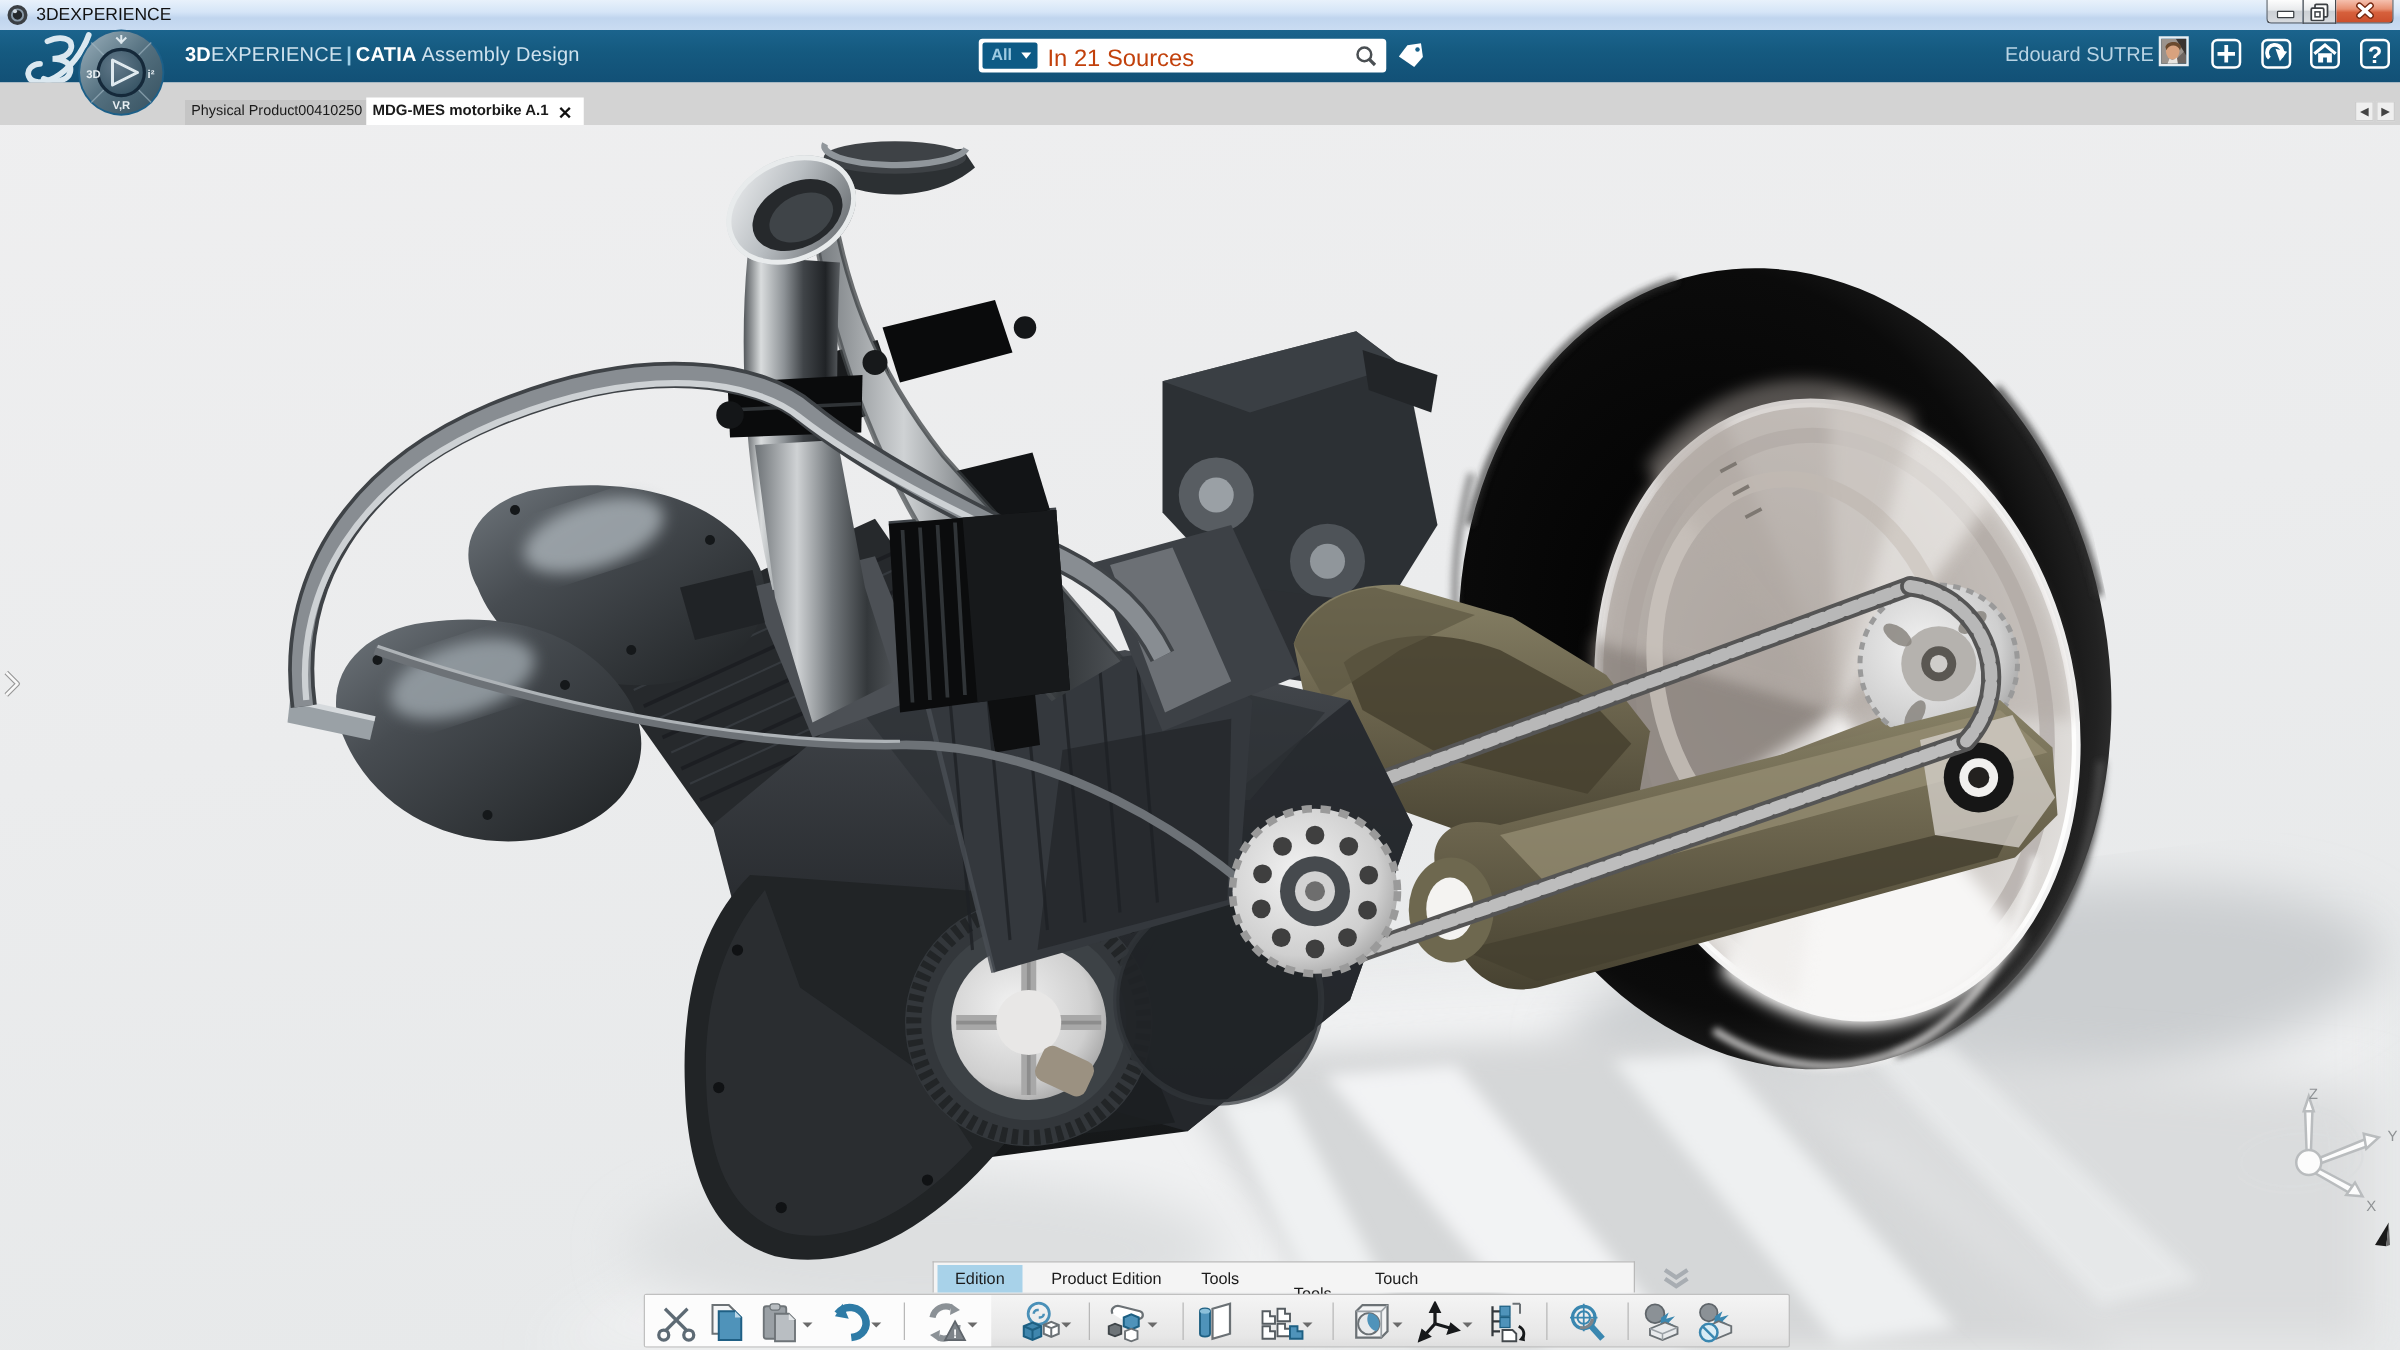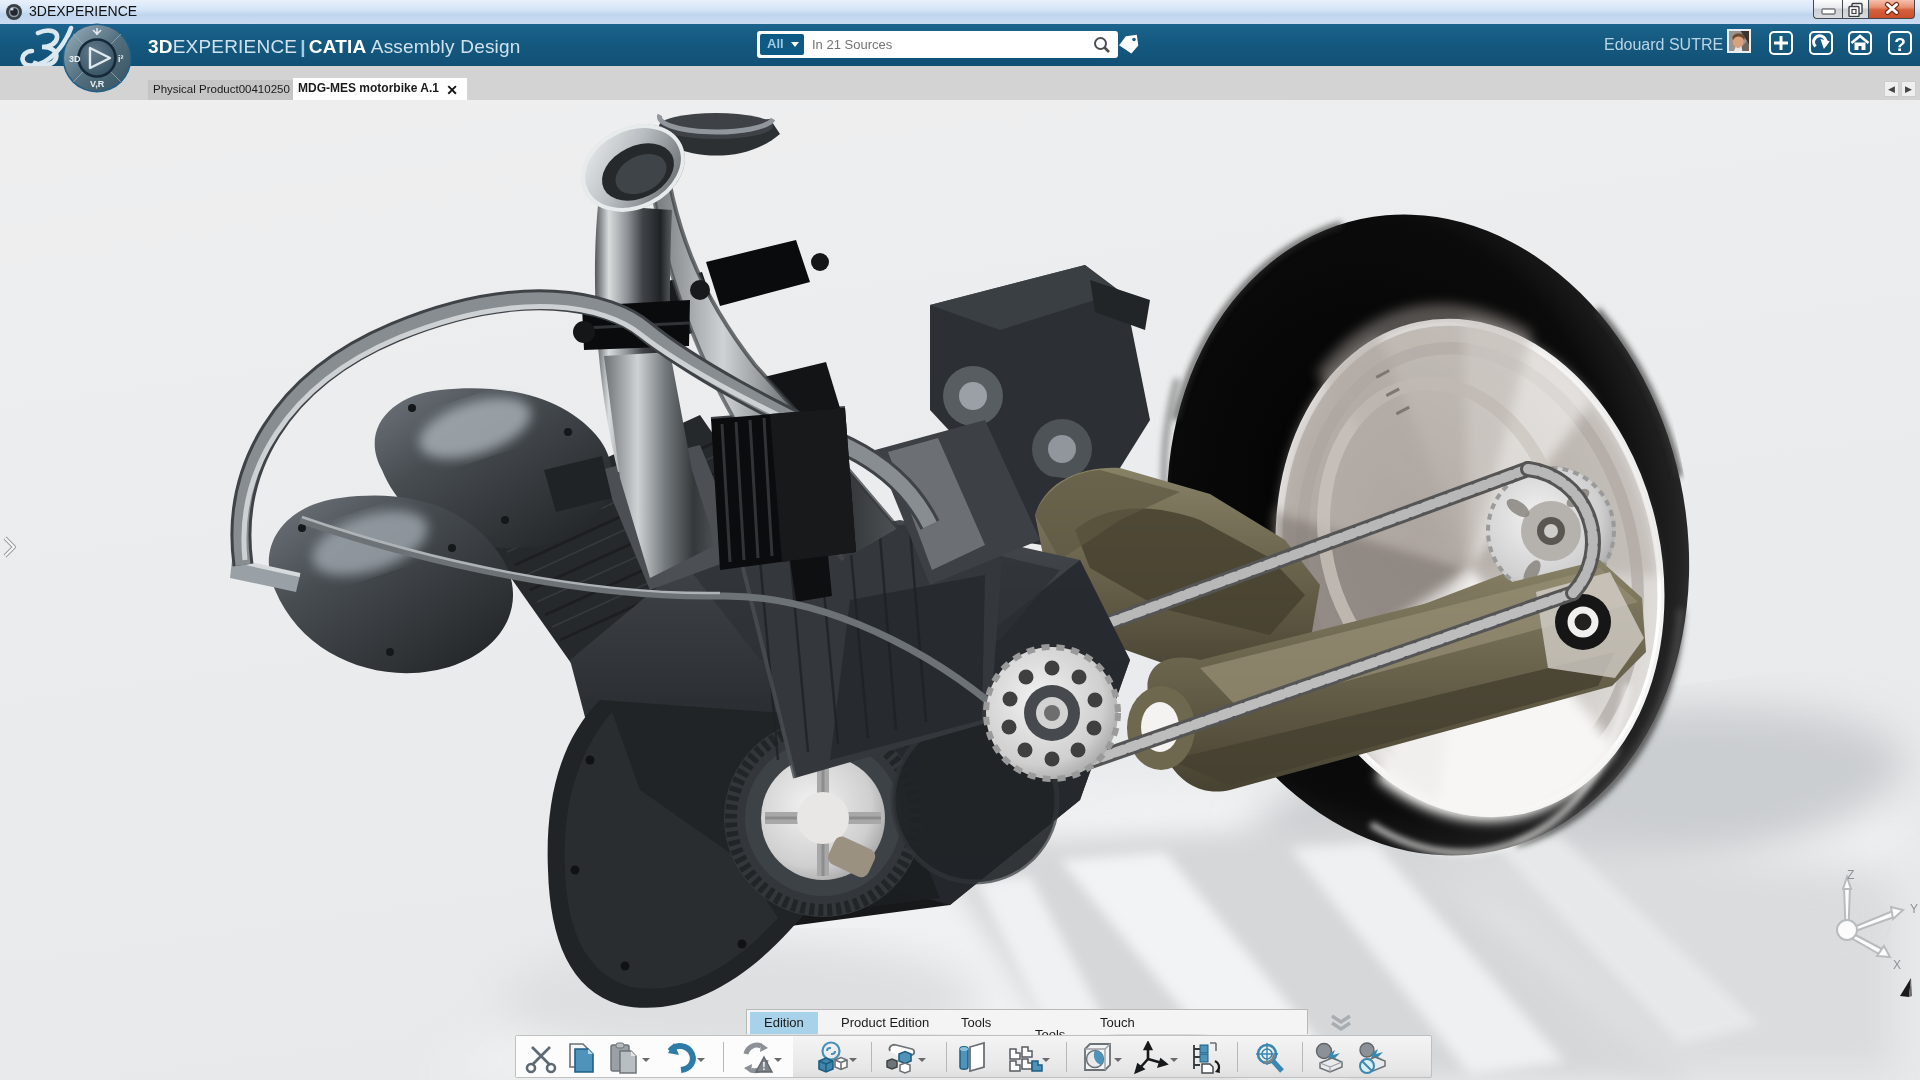--- a/index.html
+++ b/index.html
@@ -12,28 +12,28 @@
   
   .winbtns { position:absolute; right:5px; top:0; height:19px; display:flex; }
   .wbtn { height:19px; border:1px solid #45494e; border-top:none; background:linear-gradient(180deg,#fdfdfd, #e8eaec 45%, #ccd0d5 50%, #d8dbdf); }
   .wbtn.min { width:29px; border-radius:0 0 0 4px; border-right:none;}
   .wbtn.max { width:27px; }
   .wbtn.close { width:46px; border-radius:0 0 4px 0; border-left:none;
     background:linear-gradient(180deg,#f5c0ae 0%,#e89072 40%,#d6603c 55%,#cc4f2c 100%); }
   
   #bluebar { position:absolute; left:0; top:24px; width:1920px; height:42px;
     background:linear-gradient(180deg,#1b648d 0%,#155a80 40%,#125076 100%); }
-  #apptitle { position:absolute; left:148px; top:12px; font-size:19px; color:#cfe2ee; letter-spacing:0.2px;}
+  #apptitle { position:absolute; left:148px; top:12px; font-size:16px; color:#cfe2ee; letter-spacing:0.2px;}
   #apptitle b { color:#ffffff; font-weight:bold; }
   #apptitle .bar { color:#9fd0e8; font-weight:bold; padding:0 3px;}
   
-  #search { position:absolute; left:757px; top:7px; width:361px; height:27px; background:#ffffff; border-radius:3px; }
+  #search { position:absolute; left:783px; top:7px; width:326px; height:27px; background:#ffffff; border-radius:3px; }
   #allbox { position:absolute; left:3px; top:3px; width:44px; height:21px; background:#0d5a85; border-radius:2px; color:#9ecbe2; font-size:13px; font-weight:bold; padding-left:7px; line-height:20px;}
   #allbox .dd { position:absolute; right:5px; top:8px; width:0; height:0; border-left:4.5px solid transparent; border-right:4.5px solid transparent; border-top:5px solid #fff; }
-  #search .ph { position:absolute; left:55px; top:6px; font-size:13px; color:#737373; }
+  #search .ph { position:absolute; left:55px; top:6px; font-size:19px; color:#c2410c; }
   #search svg { position:absolute; right:6px; top:4px; }
   #tagicon { position:absolute; left:1118px; top:10px; }
   #username { position:absolute; left:1604px; top:12px; font-size:16px; color:#b9d4e4; }
   #avatar { position:absolute; left:1727px; top:5px; width:24px; height:24px; border:2px solid #e8eef2; }
   .hicon { position:absolute; top:7px; width:24px; height:24px; border:2px solid #ffffff; border-radius:5px; color:#fff; text-align:center; }
   
   #tabstrip { position:absolute; left:0; top:66px; width:1920px; height:34px; background:#d3d3d3;padding-left:24px; }
   .dtab { position:absolute; top:14px; height:20px; font-size:12px; padding:0 5px; line-height:19px; color:#1a1a1a; white-space:nowrap; }
   #dtab1 { left:148px; background:#c5c5c5; font-size:11.5px; }
   #dtab2 { left:293px; background:#ffffff; font-weight:bold; top:12px; height:22px; padding-right:28px; line-height:21px;}

